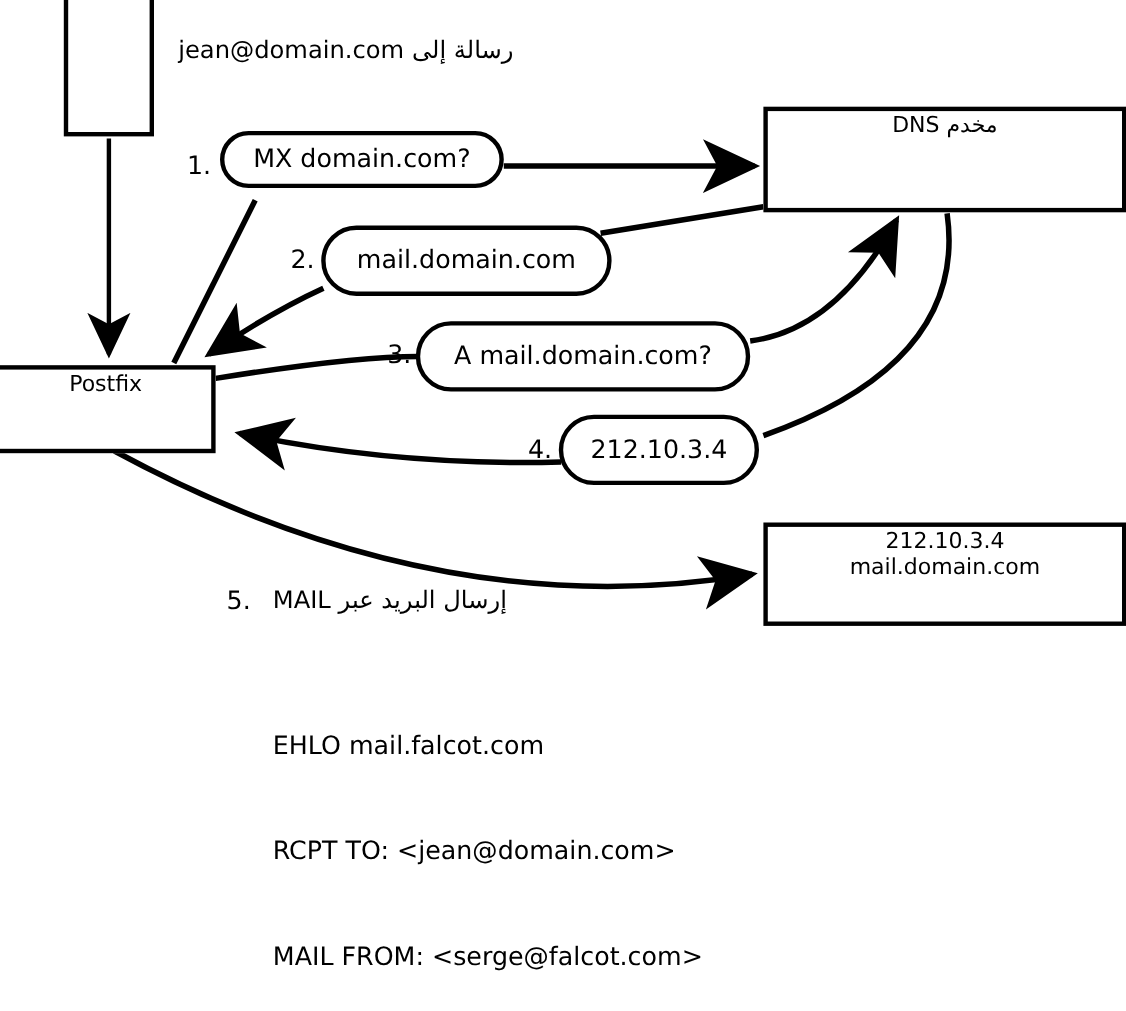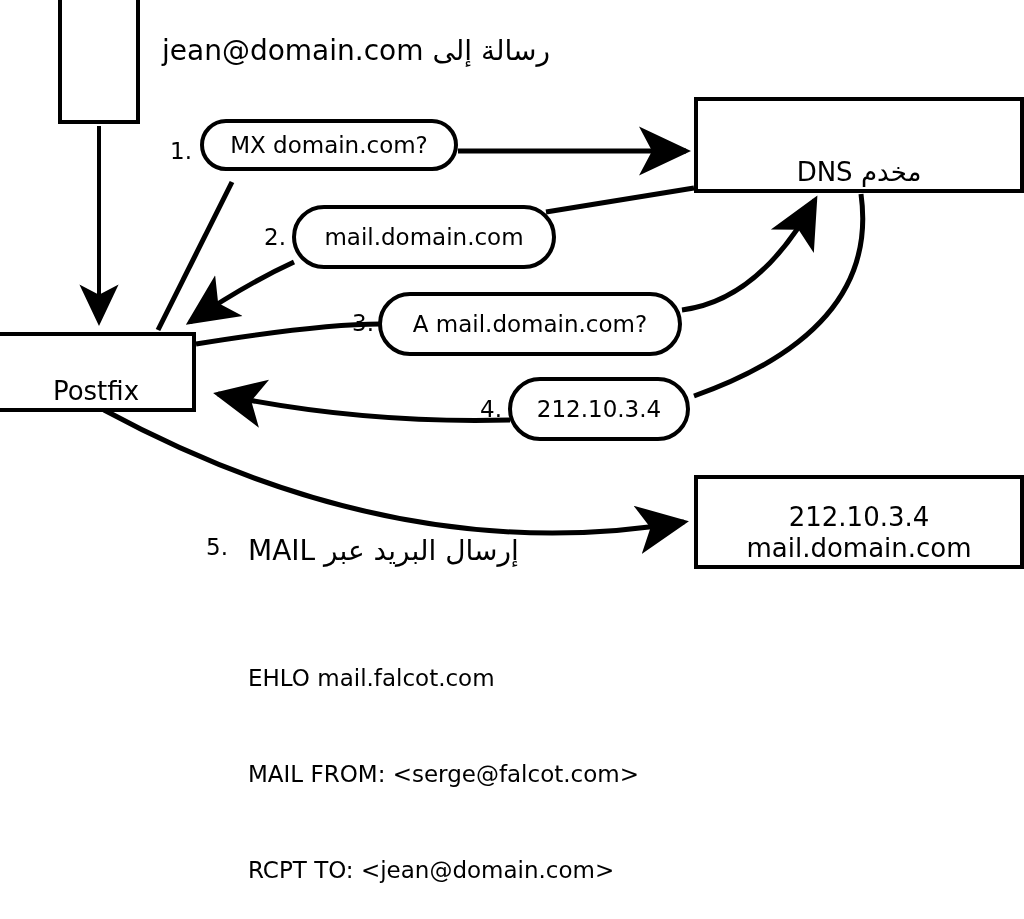--- a/index.html
+++ b/index.html
@@ -25,23 +25,23 @@
     height: 919px;
   }
   .node-box {
     position: absolute;
     box-sizing: border-box;
     border: 4px solid #000000;
     background: #ffffff;
     display: flex;
     flex-direction: column;
     align-items: center;
-    justify-content: flex-end;
+    justify-content: flex-start;
     text-align: center;
-    font-size: 26px;
+    font-size: 20px;
     line-height: 1.22;
     z-index: 3;
   }
   .bubble {
     position: absolute;
     box-sizing: border-box;
     border: 4px solid #000000;
     background: #ffffff;
     border-radius: 999px;
     display: flex;
@@ -53,21 +53,21 @@
     z-index: 4;
   }
   .step-num {
     position: absolute;
     font-size: 23px;
     z-index: 5;
     background: transparent;
   }
   .free-text {
     position: absolute;
-    font-size: 28px;
+    font-size: 22px;
     white-space: nowrap;
     z-index: 2;
   }
   .transcript {
     position: absolute;
     font-size: 23px;
     line-height: 32px;
     white-space: pre;
     z-index: 2;
   }
@@ -140,22 +140,22 @@
   <div class="step-num" style="left:480px; top:396px;">4.</div>
   <div class="bubble" style="left:508px; top:377px; width:182px; height:64px;">
     <span>212.10.3.4</span>
   </div>
 
   <div class="step-num" style="left:206px; top:534px;">5.</div>
   <div class="free-text rtl" style="left:248px; top:534px;">إرسال البريد عبر MAIL</div>
 
   <div class="transcript" style="left:248px; top:598px;">
     <div>EHLO mail.falcot.com</div>
+    <div>RCPT TO: &lt;jean@domain.com&gt;</div>
     <div>MAIL FROM: &lt;serge@falcot.com&gt;</div>
-    <div>RCPT TO: &lt;jean@domain.com&gt;</div>
     
     
     
     
     
     
     
   </div>
 
 </div>

